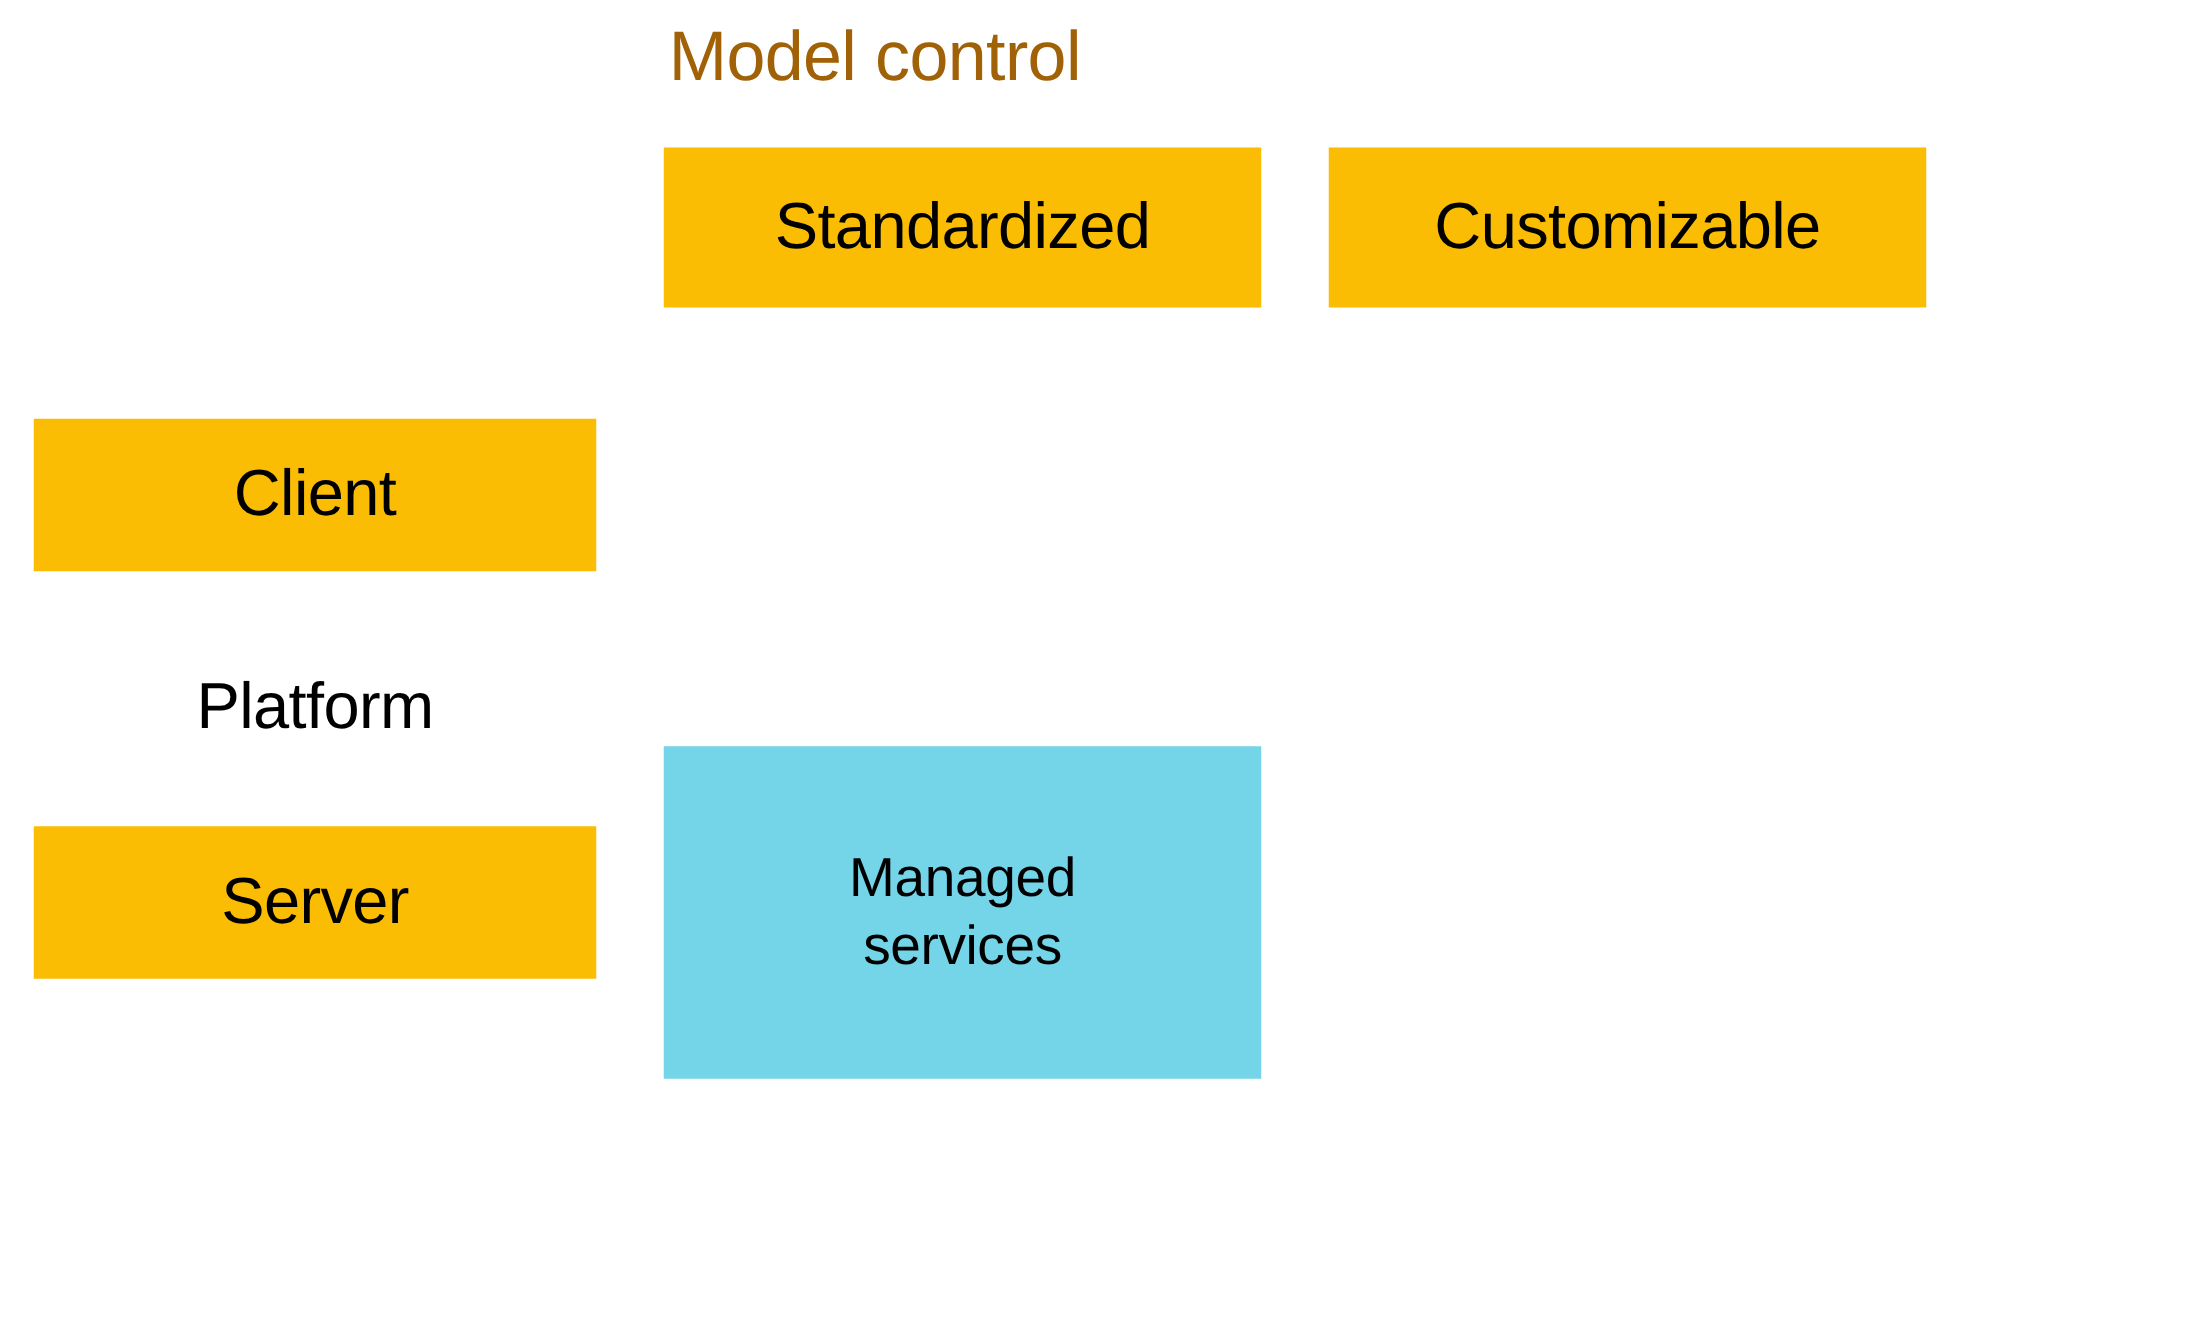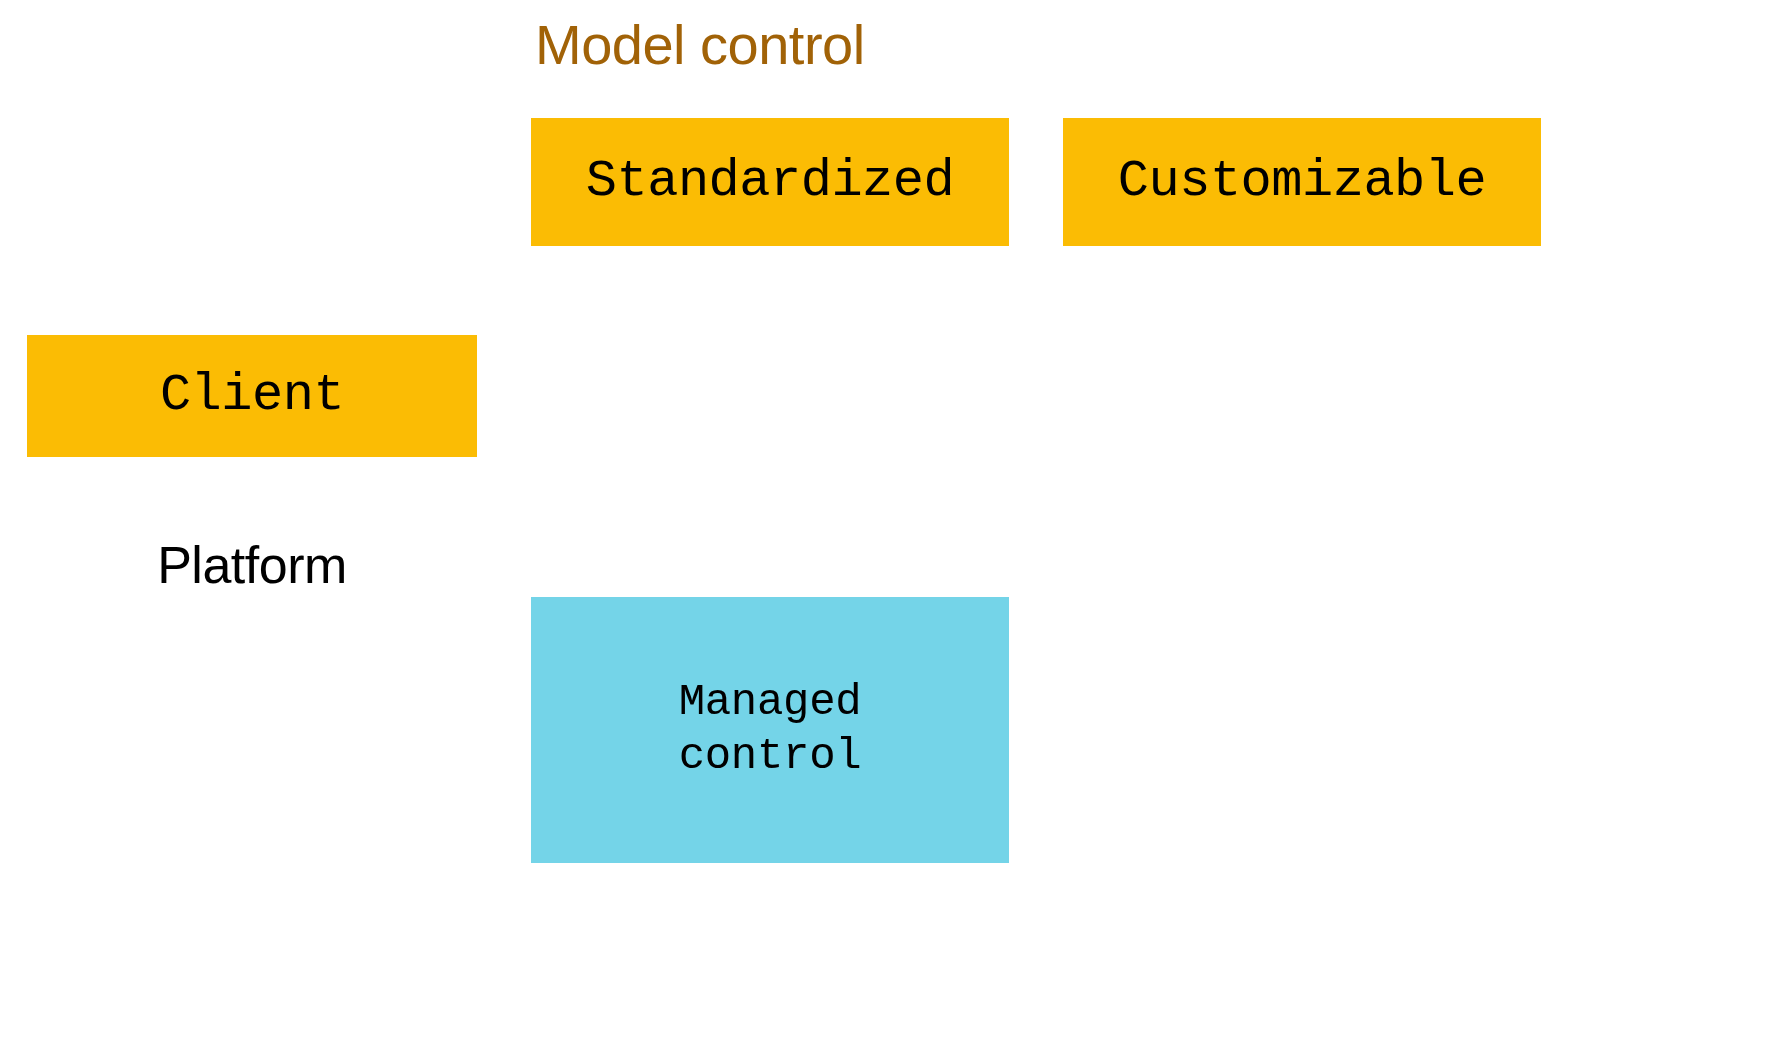--- a/index.html
+++ b/index.html
@@ -39,21 +39,20 @@
     position: absolute;
     display: flex;
     align-items: center;
     justify-content: center;
     text-align: center;
     color: #000000;
     font-weight: 400;
     line-height: 1.22;
     box-sizing: border-box;
     padding: 15px 10px;
-    font-family: Liberation Mono, monospace;
   }
   .box-yellow { background: #FBBC04; }
   .box-cyan   { background: #74D4E8; }
 
   
   .col-header {
     top: 118px;
     height: 128px;
     font-size: 52px;
     letter-spacing: -0.5px;
@@ -140,22 +139,25 @@
   <div class="box box-yellow col-header" id="col-header-0">
     <span class="cell-text">Standardized</span>
   </div>
   <div class="box box-yellow col-header" id="col-header-1">
     <span class="cell-text">Customizable</span>
   </div>
 
   <div class="box box-yellow row-label" id="row-label-0">
     <span class="cell-text">Client</span>
   </div>
+  <div class="box box-yellow row-label" id="row-label-1">
+    <span class="cell-text">Server</span>
+  </div>
 
   <div class="axis-label">Platform</div>
 
   <div class="box box-cyan cell cell-r1 cell-c0">
     <span class="cell-text">Managed
-control</span>
+services</span>
   </div>
 
 
 </div>
 
 </body></html>

